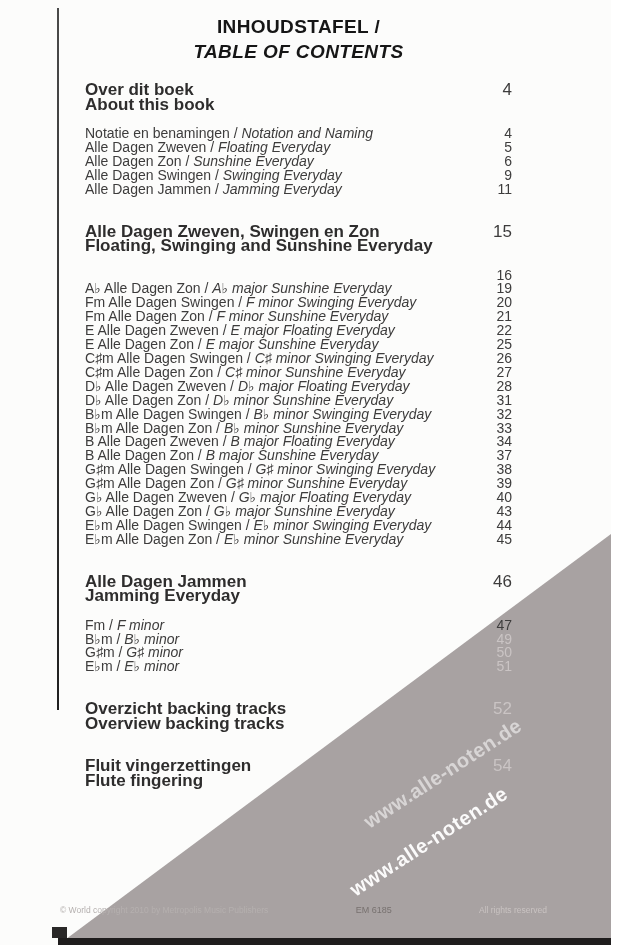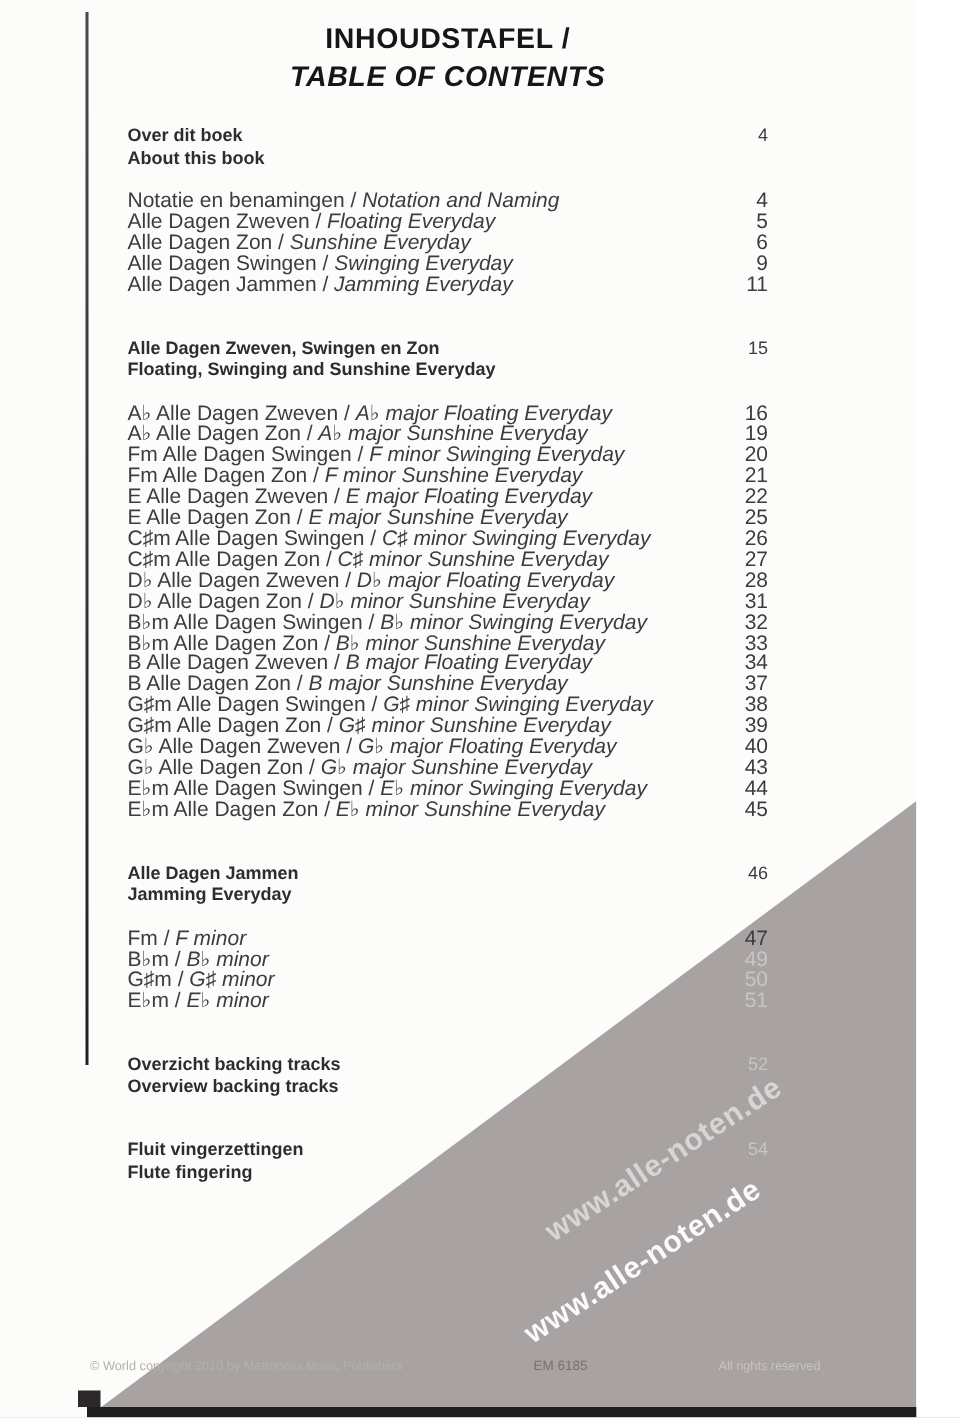--- a/index.html
+++ b/index.html
@@ -13,21 +13,21 @@
     background:linear-gradient(#4a4a4a,#202020); z-index:4; }
   
   .triangle { position:absolute; inset:0; z-index:1; background:#a8a2a2;
     clip-path:polygon(100% 56.5%, 100% 100%, 9.5% 100%); }
   .content { position:absolute; inset:0; padding:14px 99px 0 85px; z-index:2; }
 
   .title { text-align:center; font-size:19px; line-height:25px; font-weight:bold;
     color:#161616; letter-spacing:0.4px; }
   .title-en { font-style:italic; }
 
-  .toc-heading { font-weight:bold; font-size:12px; line-height:14.5px;
+  .toc-heading { font-weight:bold; font-size:17px; line-height:14.5px;
     color:#2e2d2d; margin-top:28px; }
   #toc > .toc-heading:first-child { margin-top:19px; }
   .toc-heading + .toc-heading { }
   .h-line1 { display:flex; }
   .h-line2 { }
 
   .toc-entries { margin-top:15px; font-size:14px; }
   .entry { display:flex; line-height:13.9px; }
   .entry .it { font-style:italic; }
   .page-num { margin-left:auto; font-weight:normal; color:#3d3c3c; }
@@ -96,21 +96,20 @@
         </div>
         <div class="toc-heading">
           <div class="h-line1">
             <span>Alle Dagen Zweven, Swingen en Zon</span>
             <span class="page-num">15</span>
           </div>
           <div class="h-line2">Floating, Swinging and Sunshine Everyday</div>
         </div>
         <div class="toc-entries">
           <div class="entry">
-            <span class="entry-label"><span>A♭ Alle Dagen Zweven / </span><span class="it">A♭ major Floating Everyday</span></span>
             <span class="page-num">16</span>
           </div>
           <div class="entry">
             <span class="entry-label"><span>A♭ Alle Dagen Zon / </span><span class="it">A♭ major Sunshine Everyday</span></span>
             <span class="page-num">19</span>
           </div>
           <div class="entry">
             <span class="entry-label"><span>Fm Alle Dagen Swingen / </span><span class="it">F minor Swinging Everyday</span></span>
             <span class="page-num">20</span>
           </div>

